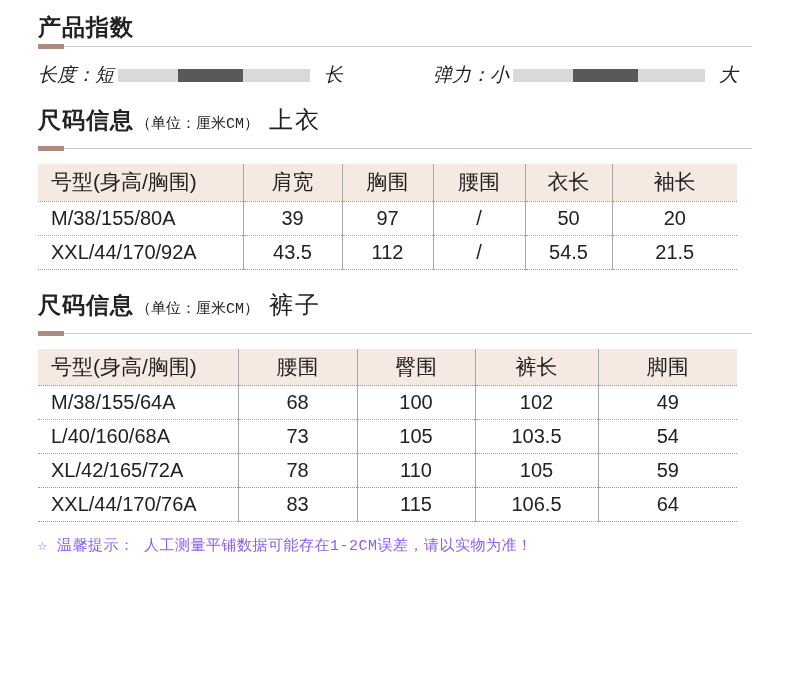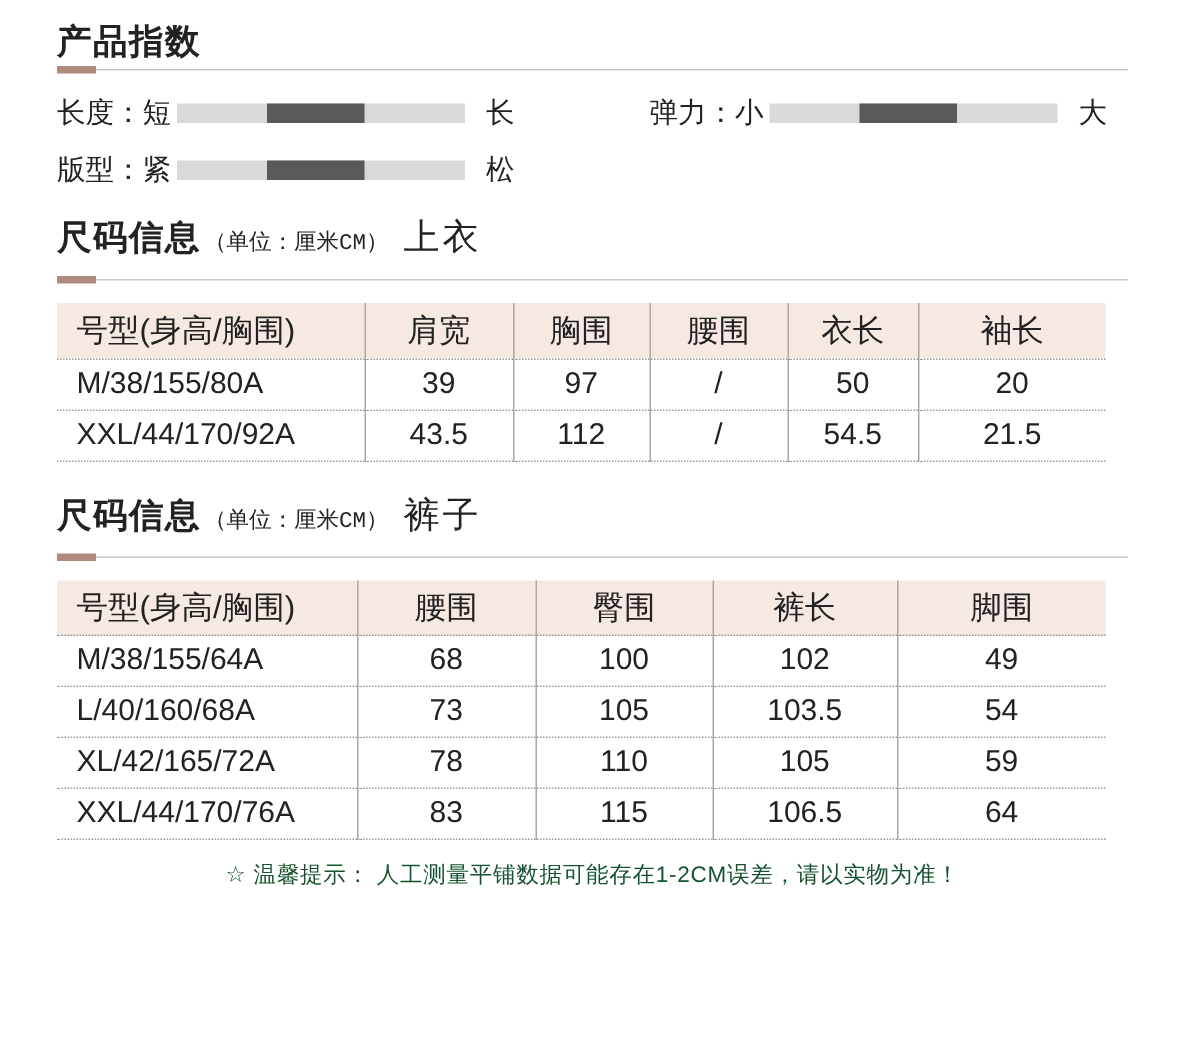--- a/index.html
+++ b/index.html
@@ -27,21 +27,21 @@
   .h-unit{font-size:15px;font-weight:400;margin-left:2px;font-family:Liberation Mono, monospace;}
   .h-garment{font-size:24px;font-weight:400;margin-left:10px;letter-spacing:2px;}
   .rule{position:relative;height:5px;margin-top:2px;}
   .rule::after{content:"";position:absolute;left:0;right:0;top:2px;border-top:1px solid var(--rule);}
   .rule .accent{position:absolute;left:0;top:0;width:26px;height:5px;background:var(--accent);z-index:1;}
 
   
   .sliders{
     margin-top:16px;width:700px;
     display:grid;grid-template-columns:305px 305px;
-    justify-content:space-between;row-gap:18px;
+    justify-content:space-between;row-gap:34px;font-style:italic;
   }
   .slider{display:flex;align-items:center;height:20px;}
   .s-label{font-size:19px;white-space:nowrap;margin-right:4px;}
   .track{position:relative;flex:0 0 192px;height:13px;background:var(--track);}
   .fill{position:absolute;top:0;height:13px;background:var(--fill);}
   .s-right{font-size:19px;margin-left:14px;}
 
   .size-section .h-row{margin-top:20px;}
   .size-section .rule{margin-top:6px;}
 
@@ -57,22 +57,22 @@
   }
   tbody td{
     height:34px;font-size:20px;font-weight:400;
     text-align:center;vertical-align:middle;
     border-bottom:1px dotted var(--dotted);
   }
   th:not(:last-child),td:not(:last-child){border-right:1px solid var(--divider);}
   th.first,td.first{text-align:left;padding-left:13px;}
 
   .footer-note{
-    margin-top:14px;text-align:center;
-    font-size:15px;color:#14532d;letter-spacing:.5px;
+    margin-top:14px;
+    font-size:15px;color:#8b5cf6;letter-spacing:.5px;font-family:Liberation Mono, monospace;
   }
 </style>
 </head>
 <body>
 
 <div class="page">
 
   <section>
     <div class="h-row">
       <span class="h-main">产品指数</span>
@@ -89,27 +89,20 @@
           </span>
         <span class="s-right">长</span>
       </div>
       <div class="slider">
         <span class="s-label">弹力：小</span>
         <span class="track">
             <span class="fill" style="left: 31%; width: 34%;"></span>
           </span>
         <span class="s-right">大</span>
       </div>
-      <div class="slider">
-        <span class="s-label">版型：紧</span>
-        <span class="track">
-            <span class="fill" style="left: 31%; width: 34%;"></span>
-          </span>
-        <span class="s-right">松</span>
-      </div>
     </div>
   </section>
 
   <section class="size-section">
     <div class="h-row">
       <span class="h-main">尺码信息</span>
       <span class="h-unit">（单位：厘米CM）</span>
       <span class="h-garment">上衣</span>
     </div>
     <div class="rule">

